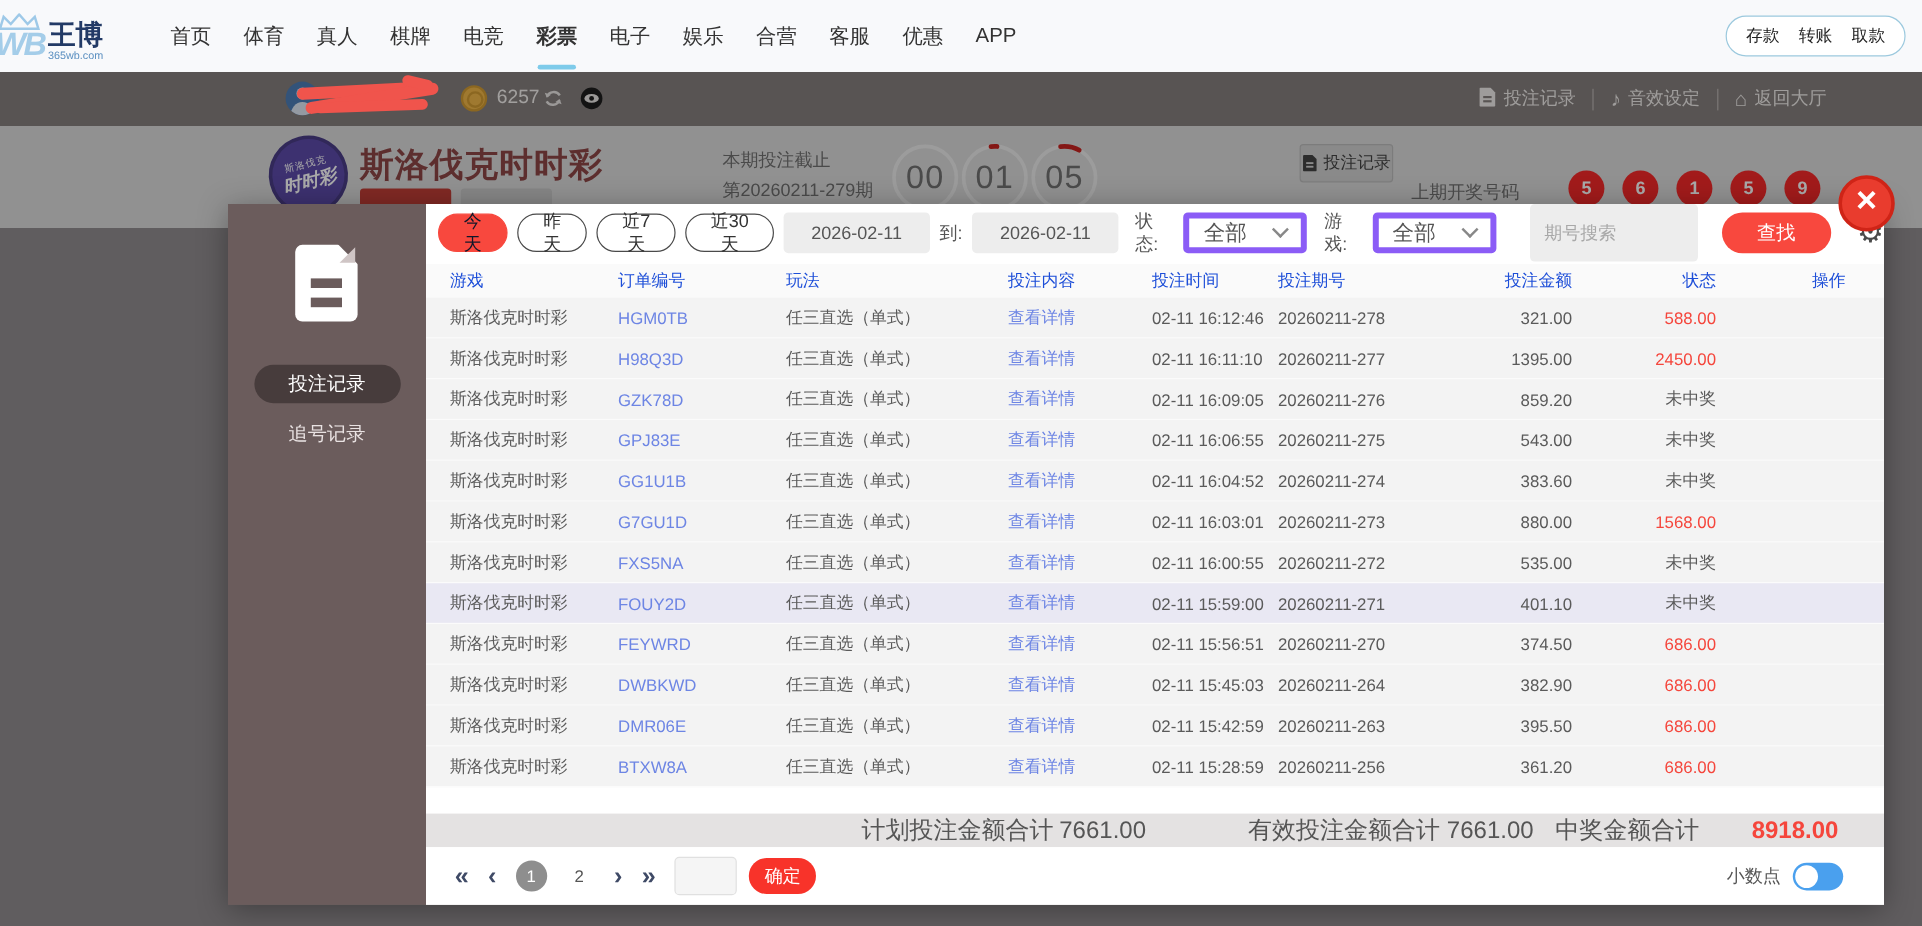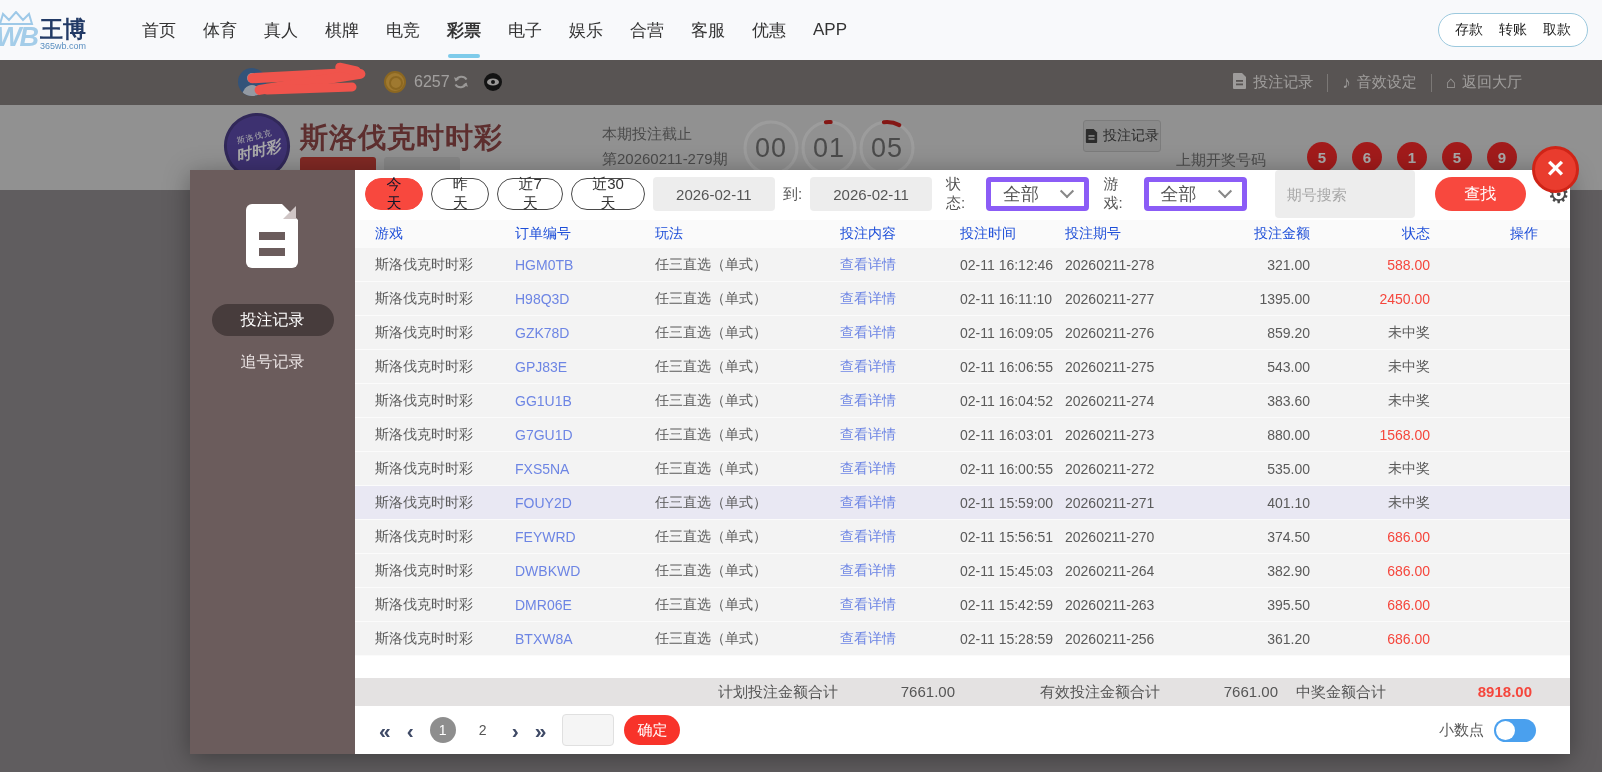--- a/index.html
+++ b/index.html
@@ -103,21 +103,21 @@
   .c4{width:120px;}
   .c5{width:105px;}
   .c6{width:100px;}
   .c7{width:145px;text-align:right;}
   .c8{width:120px;text-align:right;}
   .c9{width:108px;text-align:right;}
   .link{color:#6d85e4;}
   .red{color:#f5463c;}
 
   
-  .summary{position:absolute;left:0;right:0;top:508px;height:28px;background:#e4e2e2;font-size:15px;color:#555;}
+  .summary{position:absolute;left:0;right:0;top:508px;height:28px;background:#e4e2e2;font-size:20px;color:#555;}
   .summary span{position:absolute;top:0;line-height:28px;}
   .s-l1{left:363px;} .s-v1{left:490px;width:110px;text-align:right;}
   .s-l2{left:685px;} .s-v2{left:813px;width:110px;text-align:right;}
   .s-l3{left:941px;} .s-v3{left:1067px;width:110px;text-align:right;color:#f5463c;font-weight:bold;}
   .pager{position:absolute;left:0;right:0;top:536px;height:48px;background:#fff;display:flex;align-items:center;padding-left:24px;}
   .pg-arrow{font-size:21px;color:#3f4a66;margin-right:16px;font-weight:bold;cursor:pointer;line-height:1;}
   #pg-nums{display:flex;gap:14px;margin-right:16px;align-items:center;}
   .pg-num{width:26px;height:26px;border-radius:50%;display:flex;align-items:center;justify-content:center;font-size:14px;color:#555;cursor:pointer;}
   .pg-num.active{background:#8e8e8e;color:#fff;}
   .pg-input{width:46px;height:28px;background:#f5f5f5;border:1px solid #e0e0e0;border-radius:4px;margin-right:10px;}

